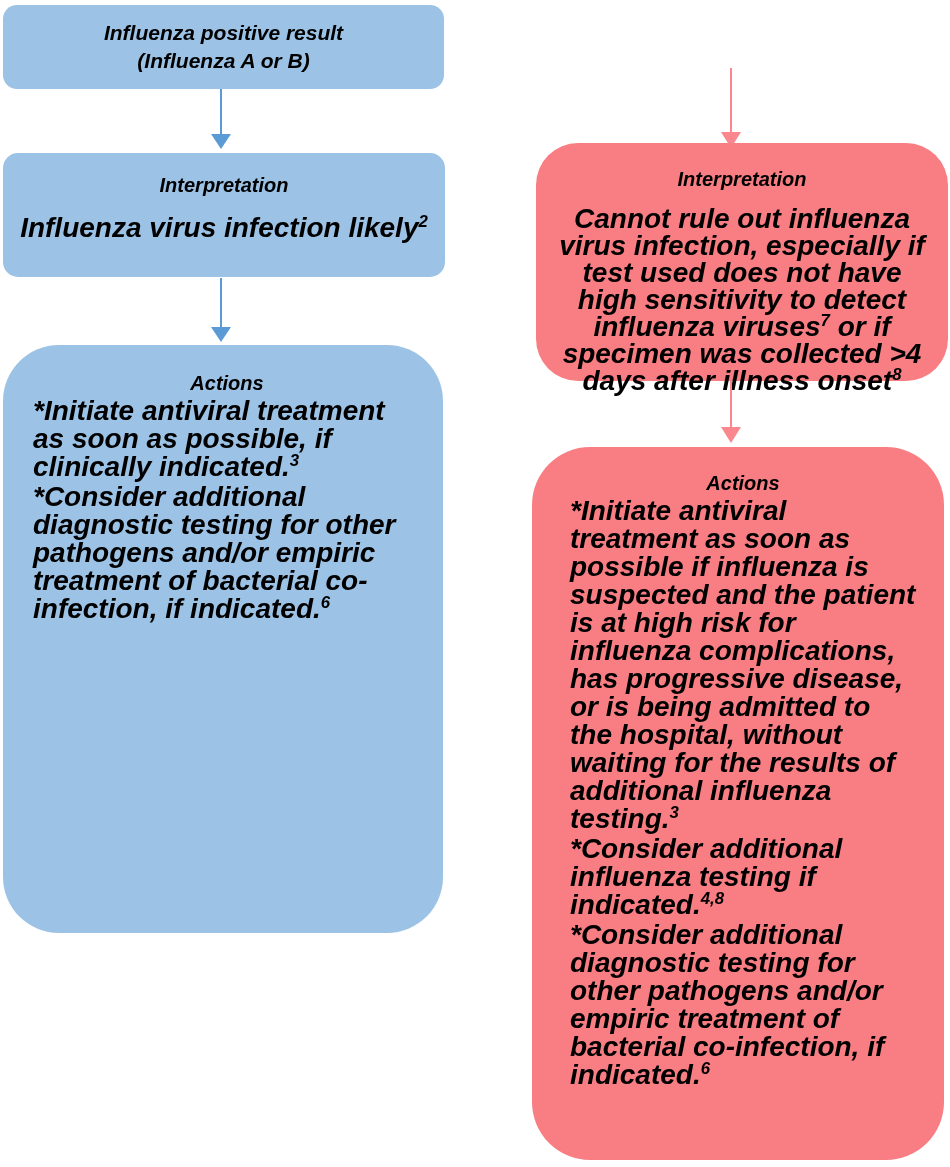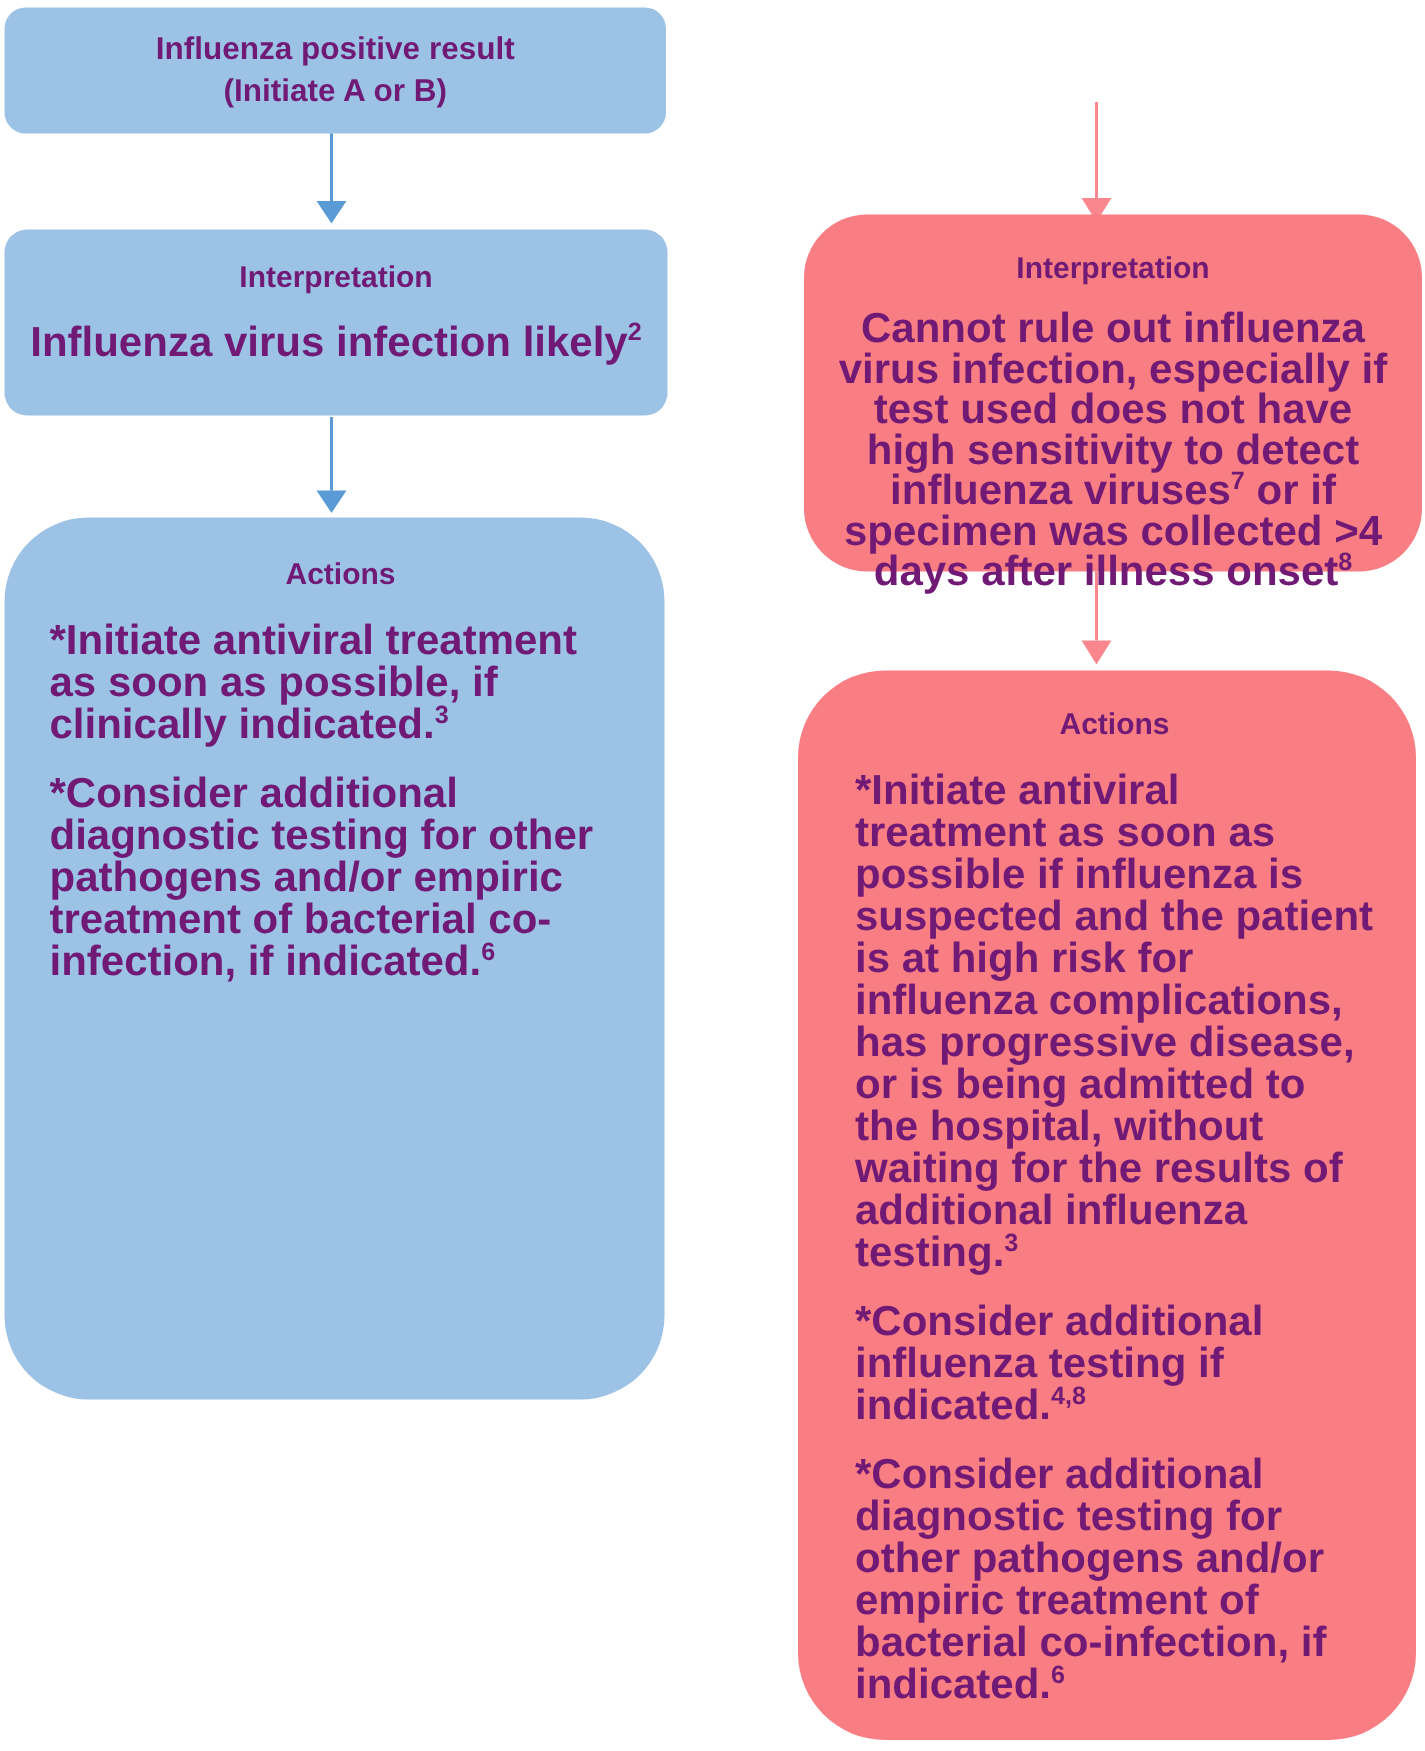--- a/index.html
+++ b/index.html
@@ -2,54 +2,55 @@
 <html><head>
 <meta charset="utf-8">
 <style>
   html,body{margin:0;padding:0;background:#ffffff;}
   .canvas{
     position:relative;
     width:950px;height:1167px;
     background:#ffffff;
     font-family:"Liberation Sans", sans-serif;
     font-weight:bold;
-    color:#701a75;
+    color:#000000;
     overflow:hidden;
+    font-style:italic;
   }
   .box{position:absolute;box-sizing:border-box;}
   .blue{background:#9CC3E6;}
   .red{background:#F97E83;}
   .result-box{display:flex;align-items:center;justify-content:center;text-align:center;}
   .result-title{font-size:21px;line-height:1.35;}
   .result-title .line{display:block;}
   .heading{font-size:20px;line-height:1.2;text-align:center;margin:0;}
   .body-text{font-size:28px;line-height:28px;margin:0;}
   .centered{text-align:center;}
   sup{font-size:0.6em;line-height:0;}
   .interp-box{padding-top:20px;}
   .interp-body{margin-top:17px;}
   .actions-box .heading{margin-bottom:0;}
-  .action-item{margin-top:18px;}
+  .action-item{margin-top:2px;}
   .arrow{position:absolute;display:flex;flex-direction:column;align-items:center;}
   .arrow-shaft{width:2px;flex:1;}
   .arrow-head{width:0;height:0;border-left:10px solid transparent;border-right:10px solid transparent;}
   .blue-arrow .arrow-shaft{background:#5B9BD5;}
   .blue-arrow .arrow-head{border-top:15px solid #5B9BD5;}
   .red-arrow .arrow-shaft{background:#F9878D;}
   .red-arrow .arrow-head{border-top:16px solid #F9878D;}
 </style>
 </head>
 <body>
 
 <div class="canvas">
 
   <section class="box blue result-box" style="left: 3px; top: 5px; width: 441px; height: 84px; border-radius: 14px; background-color: rgb(156, 195, 230);">
     <div class="result-title">
       <span class="line">Influenza positive result</span>
-      <span class="line">(Initiate A or B)</span>
+      <span class="line">(Influenza A or B)</span>
     </div>
   </section>
 
   <div class="arrow blue-arrow" style="left:211px;top:89px;width:20px;height:60px;">
     <span class="arrow-shaft" style="background-color: rgb(91, 155, 213);"></span>
     <span class="arrow-head" style="border-top-color: rgb(91, 155, 213);"></span>
   </div>
 
   <section class="box blue interp-box" style="left: 3px; top: 153px; width: 442px; height: 124px; border-radius: 15px; background-color: rgb(156, 195, 230);">
     <h2 class="heading">Interpretation</h2>

